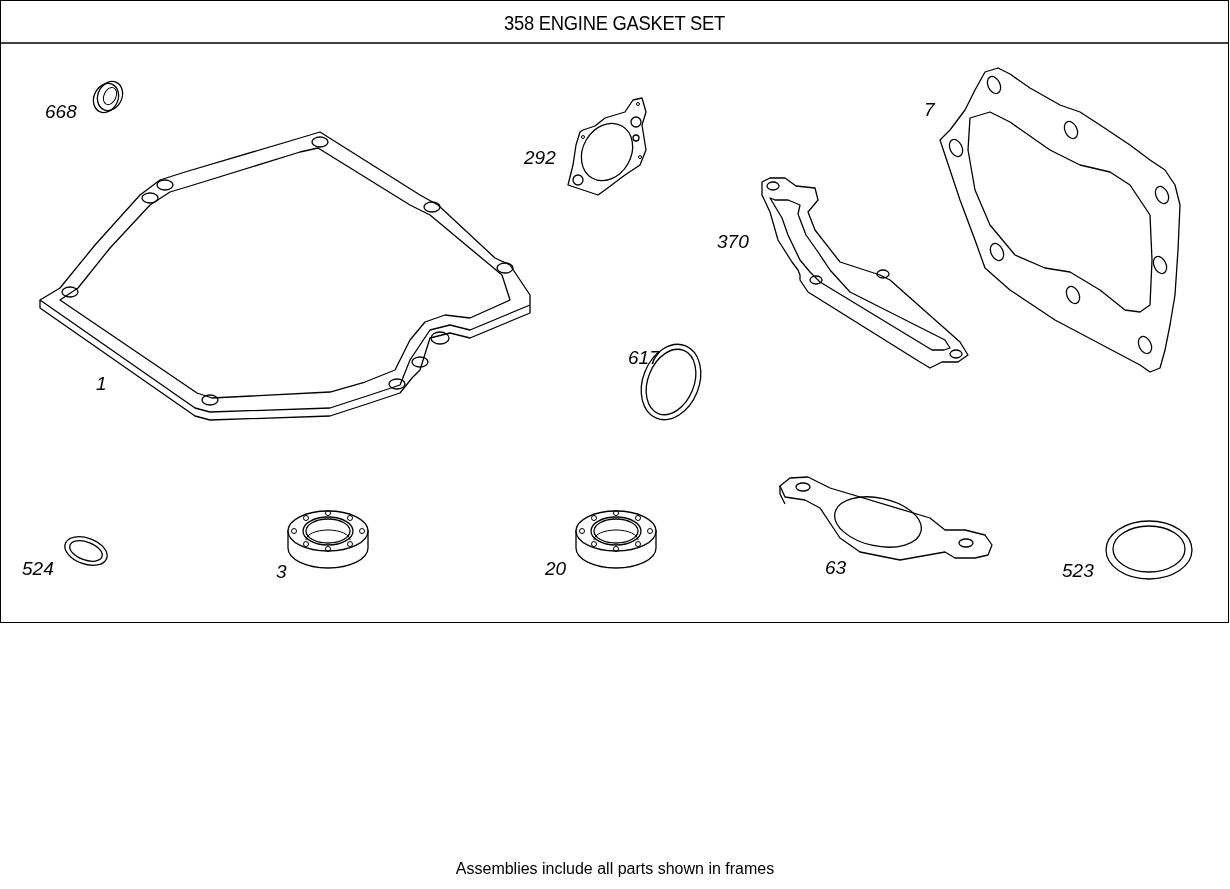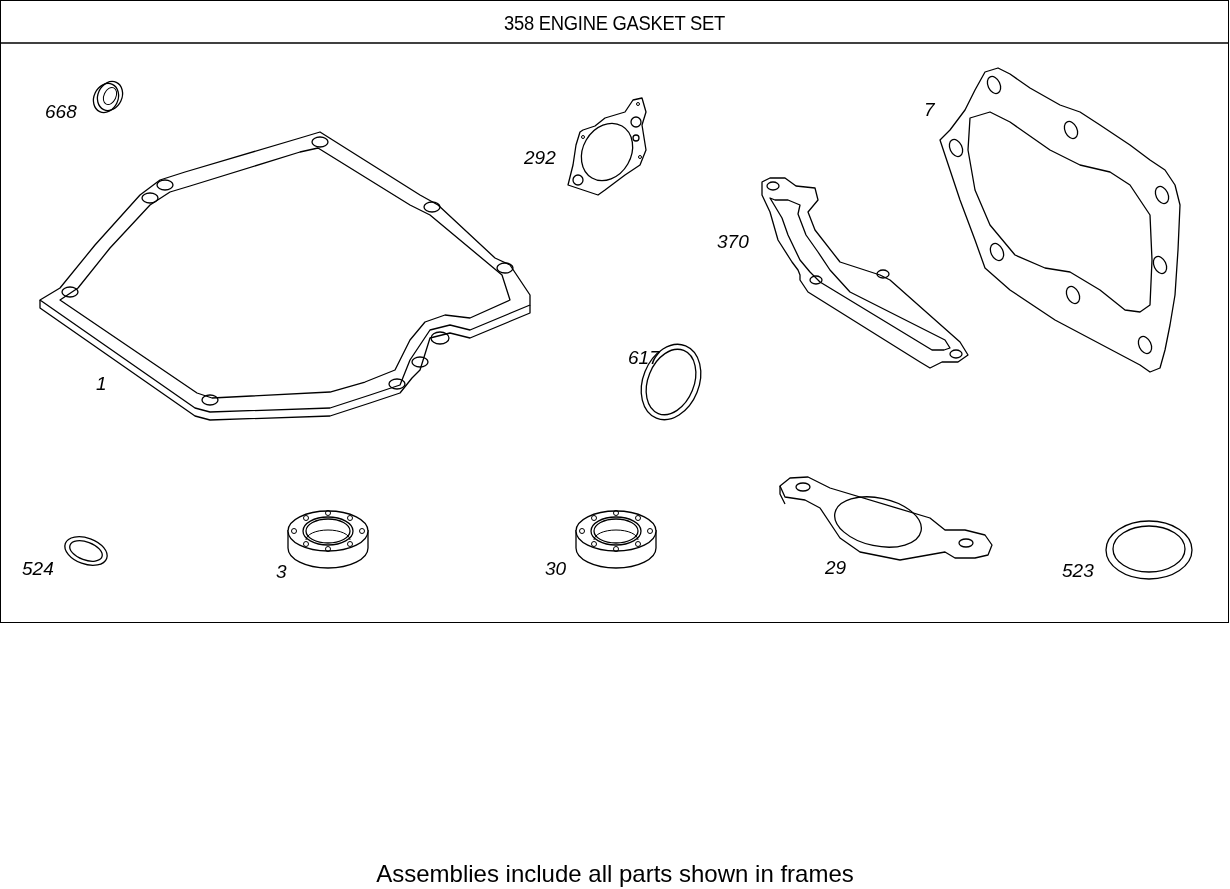--- a/index.html
+++ b/index.html
@@ -7,21 +7,21 @@
          font-family: "Liberation Sans", sans-serif; color: #000; }
   .frame { position: absolute; left: 0; top: 0; width: 1227px; height: 621px;
            border: 1px solid #000; box-sizing: content-box; }
   .frame-header { position: absolute; left: 0; top: 0; width: 100%; height: 41px;
                   border-bottom: 2px solid #404040; }
   .frame-title { position: absolute; left: 0; right: 0; top: 11px; text-align: center;
                  font-size: 20px; letter-spacing: -0.3px; transform: scaleX(0.92); }
   .canvas { position: absolute; left: 0; top: 0; width: 1230px; height: 889px; }
   .part-label { position: absolute; font-size: 19px; line-height: 1; white-space: nowrap; font-style: italic; }
   .footnote { position: absolute; left: 0; right: 0; top: 860px; text-align: center;
-              font-size: 24px; }
+              font-size: 16px; }
   svg { position: absolute; left: 0; top: 0; }
   svg .ln { fill: none; stroke: #000; stroke-width: 1.3; stroke-linejoin: round; }
   svg .thin { fill: none; stroke: #000; stroke-width: 1; }
   svg .fillw { fill: #fff; stroke: #000; stroke-width: 1.3; }
 </style>
 </head>
 <body>
 
 <div class="frame">
   <div class="frame-header">
@@ -144,18 +144,18 @@
   </svg>
 
   <div class="part-label" style="left:45px;top:102px">668</div>
   <div class="part-label" style="left:96px;top:374px">1</div>
   <div class="part-label" style="left:524px;top:148px">292</div>
   <div class="part-label" style="left:717px;top:232px">370</div>
   <div class="part-label" style="left:924px;top:100px">7</div>
   <div class="part-label" style="left:628px;top:348px">617</div>
   <div class="part-label" style="left:22px;top:559px">524</div>
   <div class="part-label" style="left:276px;top:562px">3</div>
-  <div class="part-label" style="left:545px;top:559px">30</div>
-  <div class="part-label" style="left:825px;top:558px">29</div>
+  <div class="part-label" style="left:545px;top:559px">20</div>
+  <div class="part-label" style="left:825px;top:558px">63</div>
   <div class="part-label" style="left:1062px;top:561px">523</div>
 </div>
 
 <div class="footnote">Assemblies include all parts shown in frames</div>
 
 </body></html>

